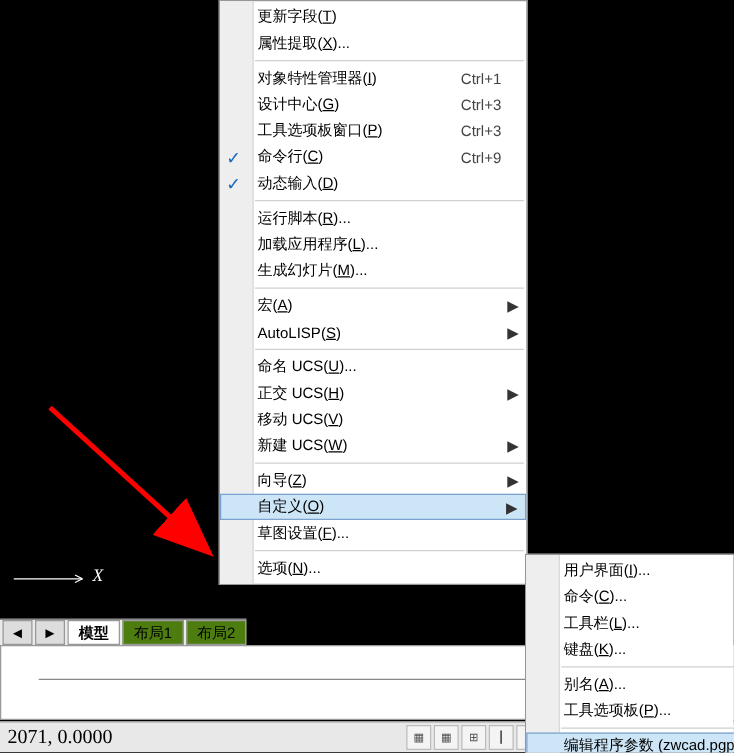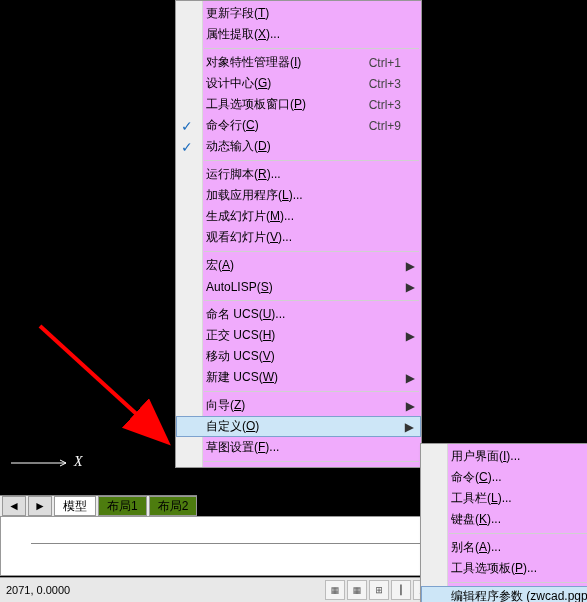--- a/index.html
+++ b/index.html
@@ -3,27 +3,27 @@
 <meta charset="utf-8">
 <style>
   body{margin:0;font-family:"Microsoft YaHei","SimSun",sans-serif;font-size:12px;background:#000;width:587px;height:602px;position:relative;overflow:hidden}
   .canvas{position:absolute;inset:0;background:#000}
   .ucs{position:absolute;left:6px;top:448px;color:#fff;pointer-events:none;font:italic 14px Georgia,serif}
   .arrow{position:absolute;left:30px;top:320px;pointer-events:none}
   .tabs{position:absolute;left:0;top:495px;background:#eaeaea;border-top:1px solid #888;display:flex;align-items:center;height:20px}
   .tabs .t{display:inline-flex;align-items:center;justify-content:center;height:18px;padding:0 4px;margin-left:2px}
   .tabs .nav{background:#ddd;border:1px solid #999;width:14px}
   .tabs .tab{background:#4d7c0f;border:1px solid #999;padding:0 8px}
-  .tabs .tab.a{background:#fff;font-weight:normal}
+  .tabs .tab.a{background:#fff;font-weight:bold}
   .cmd{position:absolute;left:0;top:516px;right:0;height:58px;background:#fff;border:1px solid #999}
   .status{position:absolute;left:0;bottom:0;right:0;height:24px;background:#e8e8e8;border-top:1px solid #999;display:flex;align-items:center}
-  .status .coord{padding:0 6px;font-family:Liberation Sans, sans-serif;font-size:11px;min-width:100px}
+  .status .coord{padding:0 6px;font-family:Liberation Serif, serif;font-size:16px;min-width:100px}
   .status .icons{display:flex;align-items:center;gap:2px;margin-left:auto}
   .status .ic{width:18px;height:18px;background:#f4f4f4;border:1px solid #bbb;display:inline-flex;align-items:center;justify-content:center;font-size:9px;color:#555}
-  .menu{position:absolute;background:#f0abfc;border:1px solid #979797;box-shadow:2px 2px 3px rgba(0,0,0,.35);min-width:245px}
+  .menu{position:absolute;background:#ffffff;border:1px solid #979797;box-shadow:2px 2px 3px rgba(0,0,0,.35);min-width:245px}
   .menu .ig{width:26px;background:#eee;border-right:1px solid #d8d8d8;position:absolute;top:0;bottom:0;left:0}
   .menu .items{position:relative;padding:2px 0}
   .mi{display:flex;align-items:center;height:21px;padding:0 20px 0 30px;position:relative;white-space:nowrap;cursor:default}
   .mi.hl{background:#cde6f7;border:1px solid #7da2ce;height:19px;padding-left:29px;padding-right:19px}
   .mi .lbl u{text-decoration:underline}
   .mi .sc{position:absolute;right:20px;color:#444}
   .mi .sub{position:absolute;right:6px;color:#333}
   .mi .ck{position:absolute;left:5px;color:#1a6bbd;font-size:14px}
   .sep{height:1px;background:#d0d0d0;margin:3px 2px 3px 28px}
   #m1{left:175px;top:0}
@@ -116,23 +116,20 @@
       <div class="sep"></div>
       <div class="mi">
         <span class="lbl">运行脚本(<u>R</u>)...</span>
       </div>
       <div class="mi">
         <span class="lbl">加载应用程序(<u>L</u>)...</span>
       </div>
       <div class="mi">
         <span class="lbl">生成幻灯片(<u>M</u>)...</span>
       </div>
-      <div class="mi">
-        <span class="lbl">观看幻灯片(<u>V</u>)...</span>
-      </div>
       <div class="sep"></div>
       <div class="mi">
         <span class="lbl">宏(<u>A</u>)</span>
         <span class="sub">▶</span>
       </div>
       <div class="mi">
         <span class="lbl">AutoLISP(<u>S</u>)</span>
         <span class="sub">▶</span>
       </div>
       <div class="sep"></div>
@@ -156,20 +153,23 @@
         <span class="sub">▶</span>
       </div>
       <div class="mi hl">
         <span class="lbl">自定义(<u>O</u>)</span>
         <span class="sub">▶</span>
       </div>
       <div class="mi">
         <span class="lbl">草图设置(<u>F</u>)...</span>
       </div>
       <div class="sep"></div>
+      <div class="mi">
+        <span class="lbl">选项(<u>N</u>)...</span>
+      </div>
     </div>
 </div>
 
 <div class="menu" id="m2">
   <div class="ig"></div>
     <div class="items" id="m2i">
       <div class="mi">
         <span class="lbl">用户界面(<u>I</u>)...</span>
       </div>
       <div class="mi">

